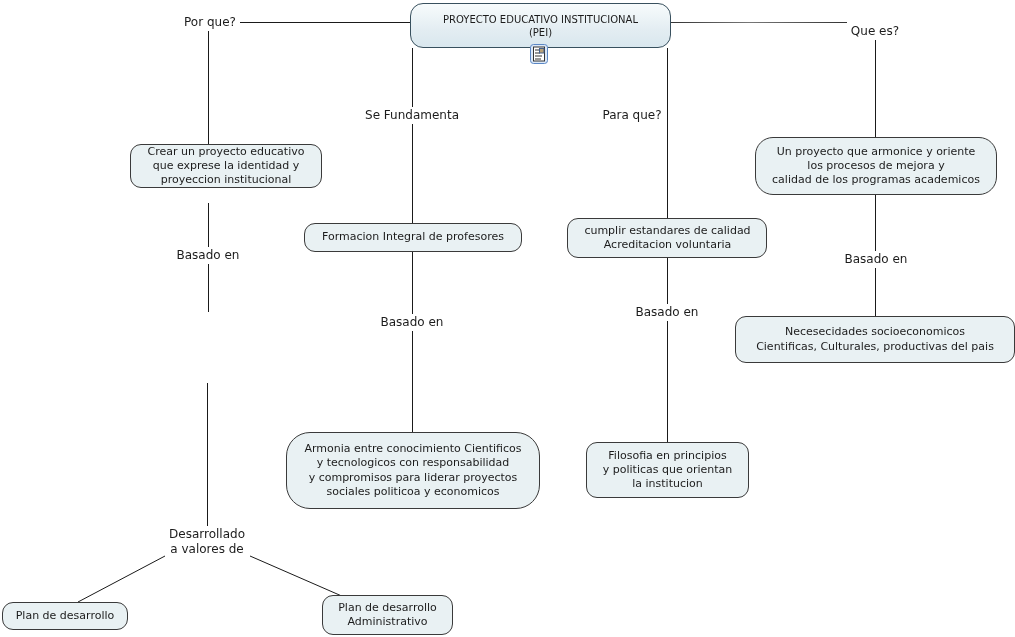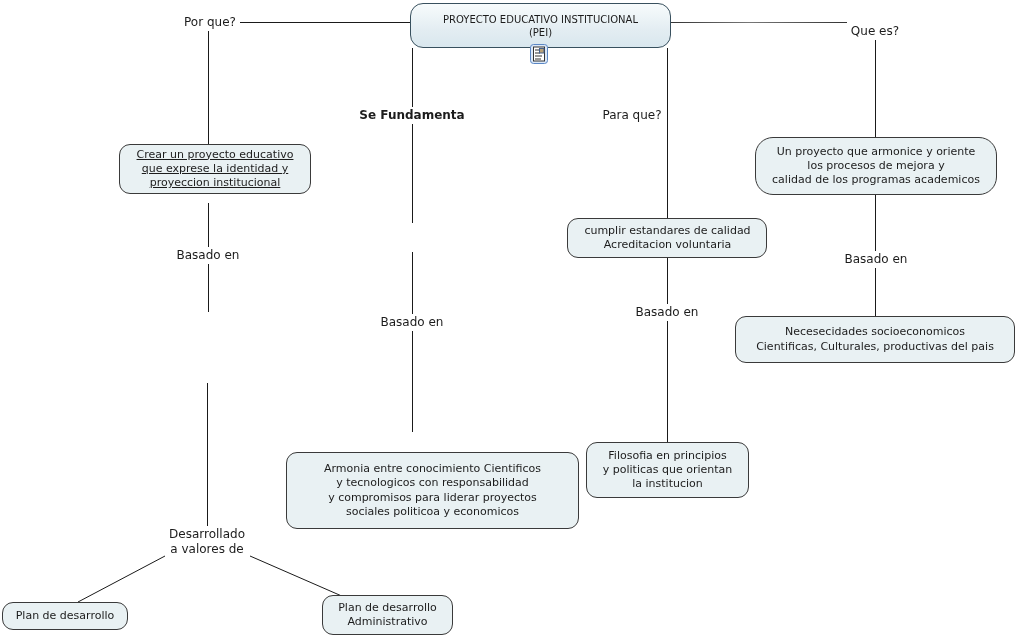--- a/index.html
+++ b/index.html
@@ -21,43 +21,43 @@
     box-sizing:border-box;
     padding:3px 6px;
     z-index:3;
   }
   #n-main{
     left:410px;top:3px;width:261px;height:45px;
     background:linear-gradient(180deg,#f7fbfc 0%,#e3edf2 60%,#d9e7ee 100%);
     border:1.5px solid #38505e;border-radius:13px;
     font-size:10px;
   }
-  #n-crear{left:119px;top:144px;width:192px;height:50px;text-decoration:underline;}
+  #n-crear{left:130px;top:144px;width:192px;height:44px;}
   #n-principios{left:86px;top:312px;width:246px;height:71px;}
   #n-plan1{left:2px;top:602px;width:126px;height:28px;}
   #n-plan2{left:322px;top:595px;width:131px;height:40px;}
   #n-formacion{left:304px;top:223px;width:218px;height:29px;}
-  #n-armonia{left:286px;top:452px;width:293px;height:77px;}
+  #n-armonia{left:286px;top:432px;width:254px;height:77px;border-radius:24px;}
   #n-cumplir{left:567px;top:218px;width:200px;height:40px;padding-left:7px;}
   #n-filosofia{left:586px;top:442px;width:163px;height:56px;}
   #n-proyecto{left:755px;top:137px;width:242px;height:58px;border-radius:18px;}
   #n-necesidades{left:735px;top:316px;width:280px;height:47px;}
 
   .llabel{
     position:absolute;
     background:#ffffff;
     font-size:12px;line-height:1.25;
     white-space:pre-line;text-align:center;
     padding:1px 3px;
     z-index:2;
   }
   .center-x{transform:translateX(-50%);}
   #l-porque{left:210px;top:14px;}
   #l-quees{left:875px;top:23px;}
-  #l-sefund{left:412px;top:107px;font-weight:bold;}
+  #l-sefund{left:412px;top:107px;}
   #l-paraque{left:632px;top:107px;}
   #l-basado-left{left:208px;top:247px;}
   #l-basado-center{left:412px;top:314px;}
   #l-basado-mid{left:667px;top:304px;}
   #l-basado-right{left:876px;top:251px;}
   #l-desarrollado{left:207px;top:526px;}
 
   .hline,.vline{position:absolute;background:#1a1a1a;z-index:1;}
   .hline{height:1px;}
   .vline{width:1px;}
@@ -117,20 +117,21 @@
       <rect x="10.5" y="4.5" width="4.5" height="4.5" fill="#b9a27a" stroke="#44618d" stroke-width="1"></rect>
     </svg>
   </span>
 
   <div class="node" id="n-crear">Crear un proyecto educativo
 que exprese la identidad y
 proyeccion institucional</div>
   <div class="node" id="n-plan1">Plan de desarrollo</div>
   <div class="node" id="n-plan2">Plan de desarrollo
 Administrativo</div>
+  <div class="node" id="n-formacion">Formacion Integral de profesores</div>
   <div class="node" id="n-armonia">Armonia entre conocimiento Cientificos
 y tecnologicos con responsabilidad
 y compromisos para liderar proyectos
 sociales politicoa y economicos</div>
   <div class="node" id="n-cumplir">cumplir estandares de calidad
 Acreditacion voluntaria</div>
   <div class="node" id="n-filosofia">Filosofia en principios
 y politicas que orientan
 la institucion</div>
   <div class="node" id="n-proyecto">Un proyecto que armonice y oriente

